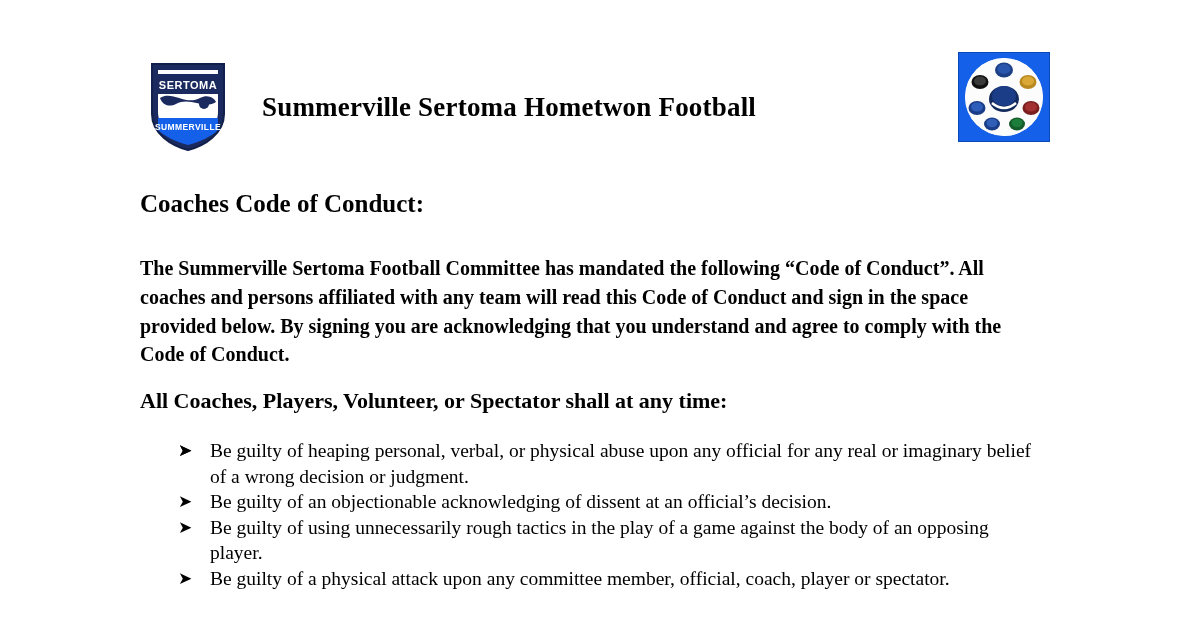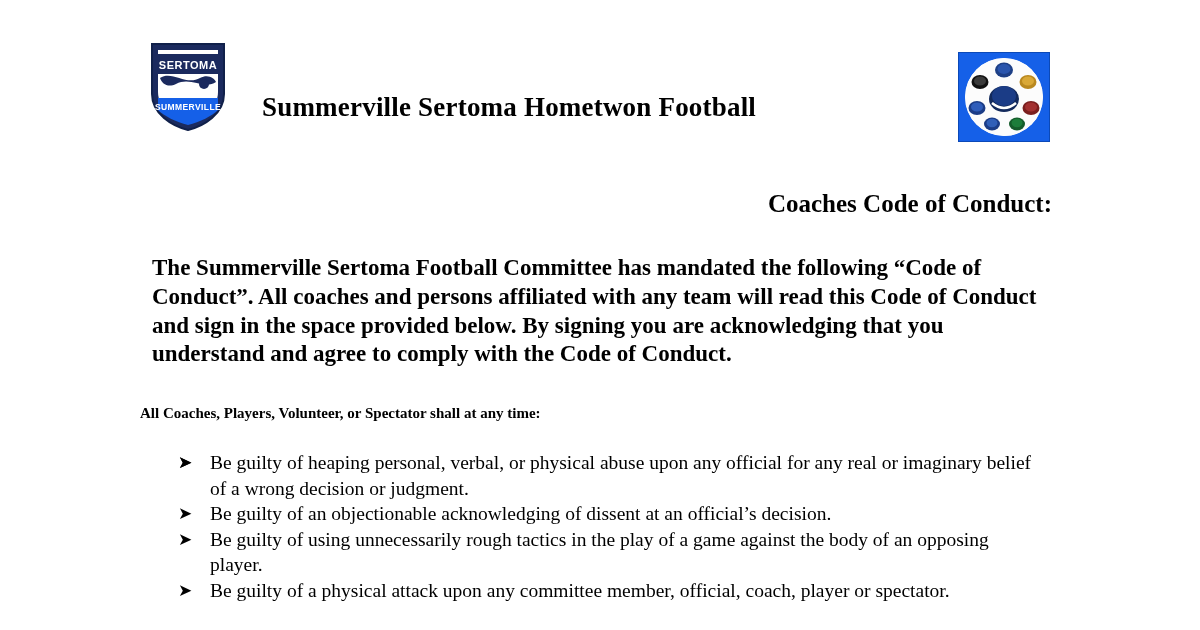--- a/index.html
+++ b/index.html
@@ -29,21 +29,21 @@
   }
 
   
   .header {
     position: relative;
     height: 150px;
   }
   .logo-left {
     position: absolute;
     left: 0px;
-    top: 40px;
+    top: 60px;
     width: 96px;
     height: 92px;
   }
   .shield {
     position: absolute;
     left: 6px;
     top: 0;
     width: 84px;
     height: 92px;
     background: #ffffff;
@@ -77,37 +77,37 @@
     top: 92px;
     font-size: 27px;
     font-weight: bold;
     letter-spacing: 0.2px;
     white-space: nowrap;
     text-align: right;
   }
 
   
   .section-title {
-    text-align: right;
+    text-align: left;
     font-size: 25px;
     font-weight: bold;
     margin: 40px 0 0 0;
   }
   p.para {
-    font-size: 23px;
+    font-size: 20px;
     font-weight: bold;
     line-height: 28.8px;
-    margin: 36px 0 0 12px;
+    margin: 36px 0 0 0;
     width: 905px;
   }
   p.para2 {
-    font-size: 15px;
+    font-size: 22px;
     font-weight: bold;
     line-height: 28.8px;
-    margin: 30px 0 0 0;
+    margin: 18px 0 0 0;
   }
   ul.bullets {
     list-style: none;
     margin: 22px 0 0 0;
     padding: 0;
     width: 900px;
   }
   ul.bullets li {
     position: relative;
     font-size: 19.5px;

